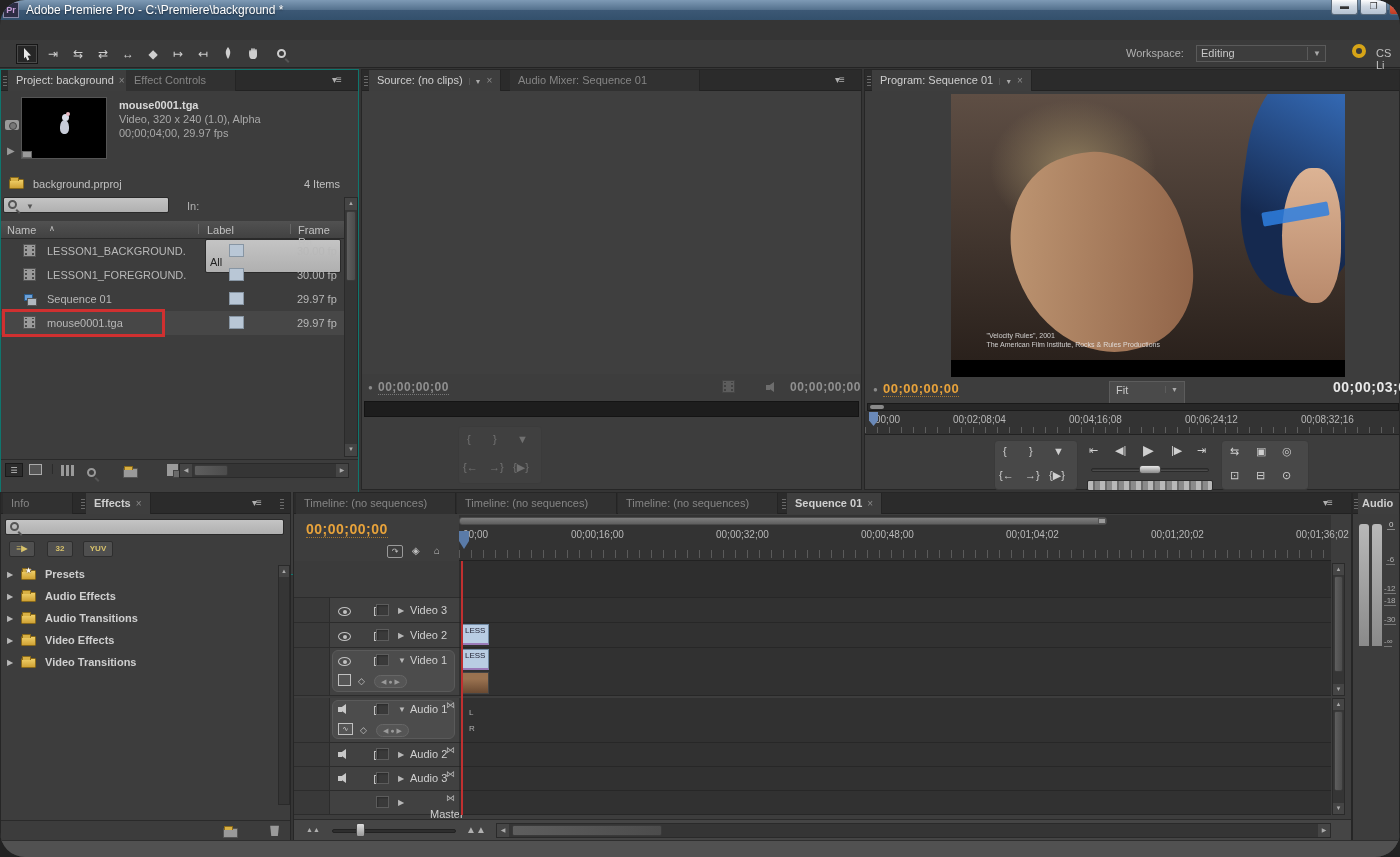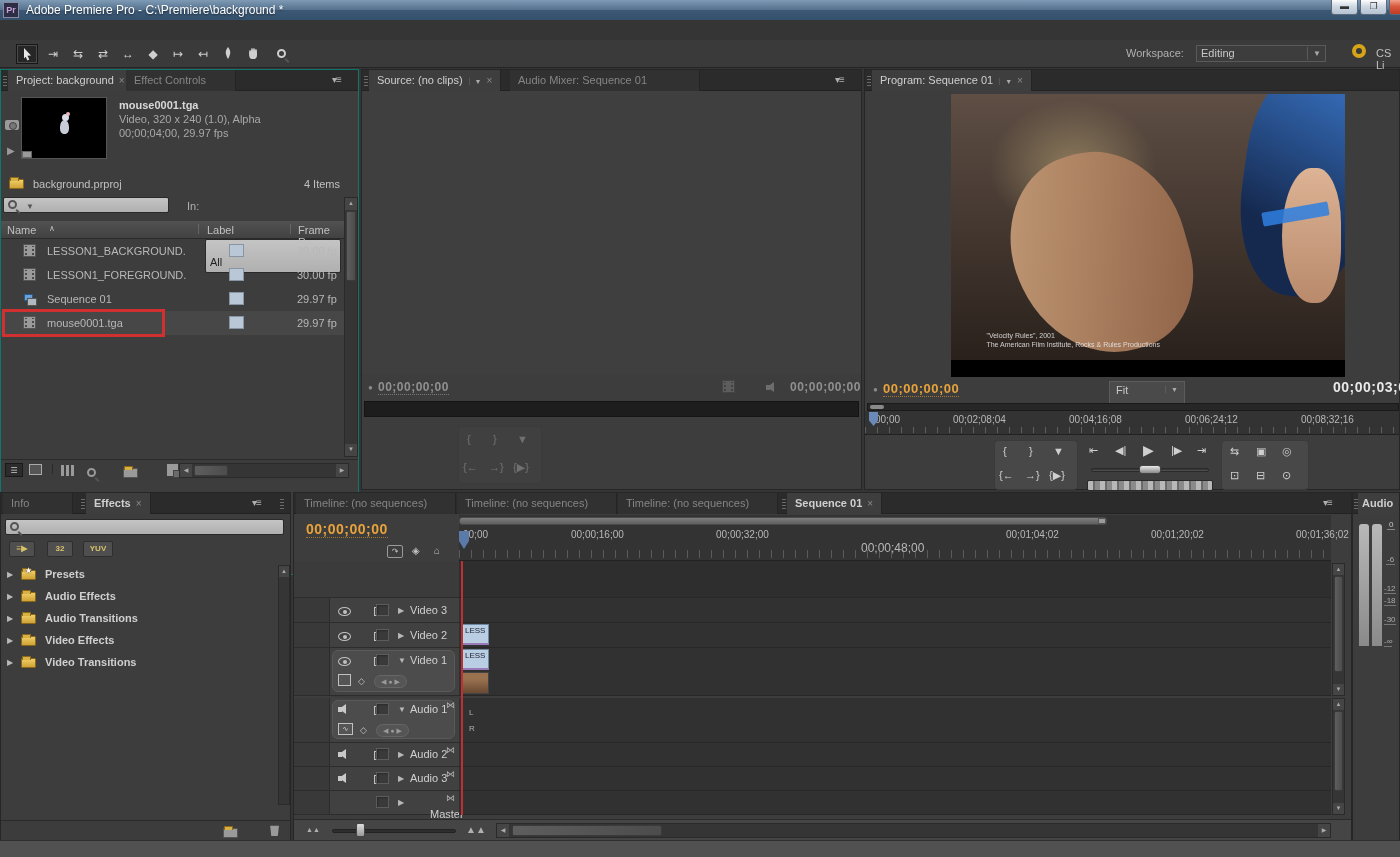--- a/index.html
+++ b/index.html
@@ -1,20 +1,20 @@
 <!DOCTYPE html>
 <html><head>
 <meta charset="utf-8">
 <style>
   * { margin:0; padding:0; box-sizing:border-box; }
   html,body { background:#222; }
   #app {
     position:relative; width:1400px; height:857px; overflow:hidden;
     font-family:"Liberation Sans", sans-serif; font-size:11px; color:#b8b8b8;
-    background:#353535; user-select:none;
+    background:#353535; user-select:none;border-radius:25px;
   }
   .abs { position:absolute; }
 
   
   .titlebar { left:0; top:0; width:1400px; height:20px;
     background:linear-gradient(#7e9ab5, #54718d 50%, #3c5875 51%, #33506c);
     color:#fff; font-size:12px; }
   .pr-badge { left:3px; top:2px; width:16px; height:16px; background:#2d2d44; border:1px solid #8a8aa8;
     color:#c8a0d8; font-size:9px; font-weight:bold; text-align:center; line-height:14px; }
   .title-text { left:26px; top:3px; text-shadow:0 1px 2px rgba(0,0,0,.5); }
@@ -448,21 +448,21 @@
     <span class="abs" style="left:118px; top:52px; color:#c0c0c0; font-size:10px;">◈</span>
     <span class="abs" style="left:140px; top:52px; color:#c0c0c0; font-size:10px;">⌂</span>
 
     <div class="abs" style="left:165px; top:22px; width:872px; height:46px; background:#333; border-bottom:1px solid #222;">
       <div class="abs" style="left:0; top:2px; width:648px; height:8px; background:linear-gradient(#7e7e7e,#5f5f5f); border:1px solid #4a4a4a; border-radius:3px;">
         <div class="abs" style="right:0; top:0; width:8px; height:6px; background:#9a9a9a; border:1px solid #555;"></div>
       </div>
       <span class="abs" style="left:4px; top:14px; font-size:10px;">00;00</span>
       <span class="abs" style="left:112px; top:14px; font-size:10px;">00;00;16;00</span>
       <span class="abs" style="left:257px; top:14px; font-size:10px;">00;00;32;00</span>
-      <span class="abs" style="left:402px; top:14px; font-size:12px;margin-top:12px;">00;00;48;00</span>
+      <span class="abs" style="left:402px; top:14px; font-size:10px;">00;00;48;00</span>
       <span class="abs" style="left:547px; top:14px; font-size:10px;">00;01;04;02</span>
       <span class="abs" style="left:692px; top:14px; font-size:10px;">00;01;20;02</span>
       <span class="abs" style="left:837px; top:14px; font-size:10px;">00;01;36;02</span>
       <div class="abs ticks" style="left:0; bottom:2px; width:100%; height:8px; opacity:.45;"></div>
       <div class="abs" style="left:0px; top:16px; width:10px; height:18px; background:#5a7ba8; clip-path:polygon(0 0,100% 0,100% 55%,50% 100%,0 55%);"></div>
     </div>
 
     <div class="abs" style="left:167px; top:68px; width:2px; height:254px; background:#c03030; z-index:5;"></div>
 
     <div class="abs" style="left:0; top:68px; width:165px; height:37px; background:#3b3b3b; border-bottom:1px solid #2c2c2c;"></div>

